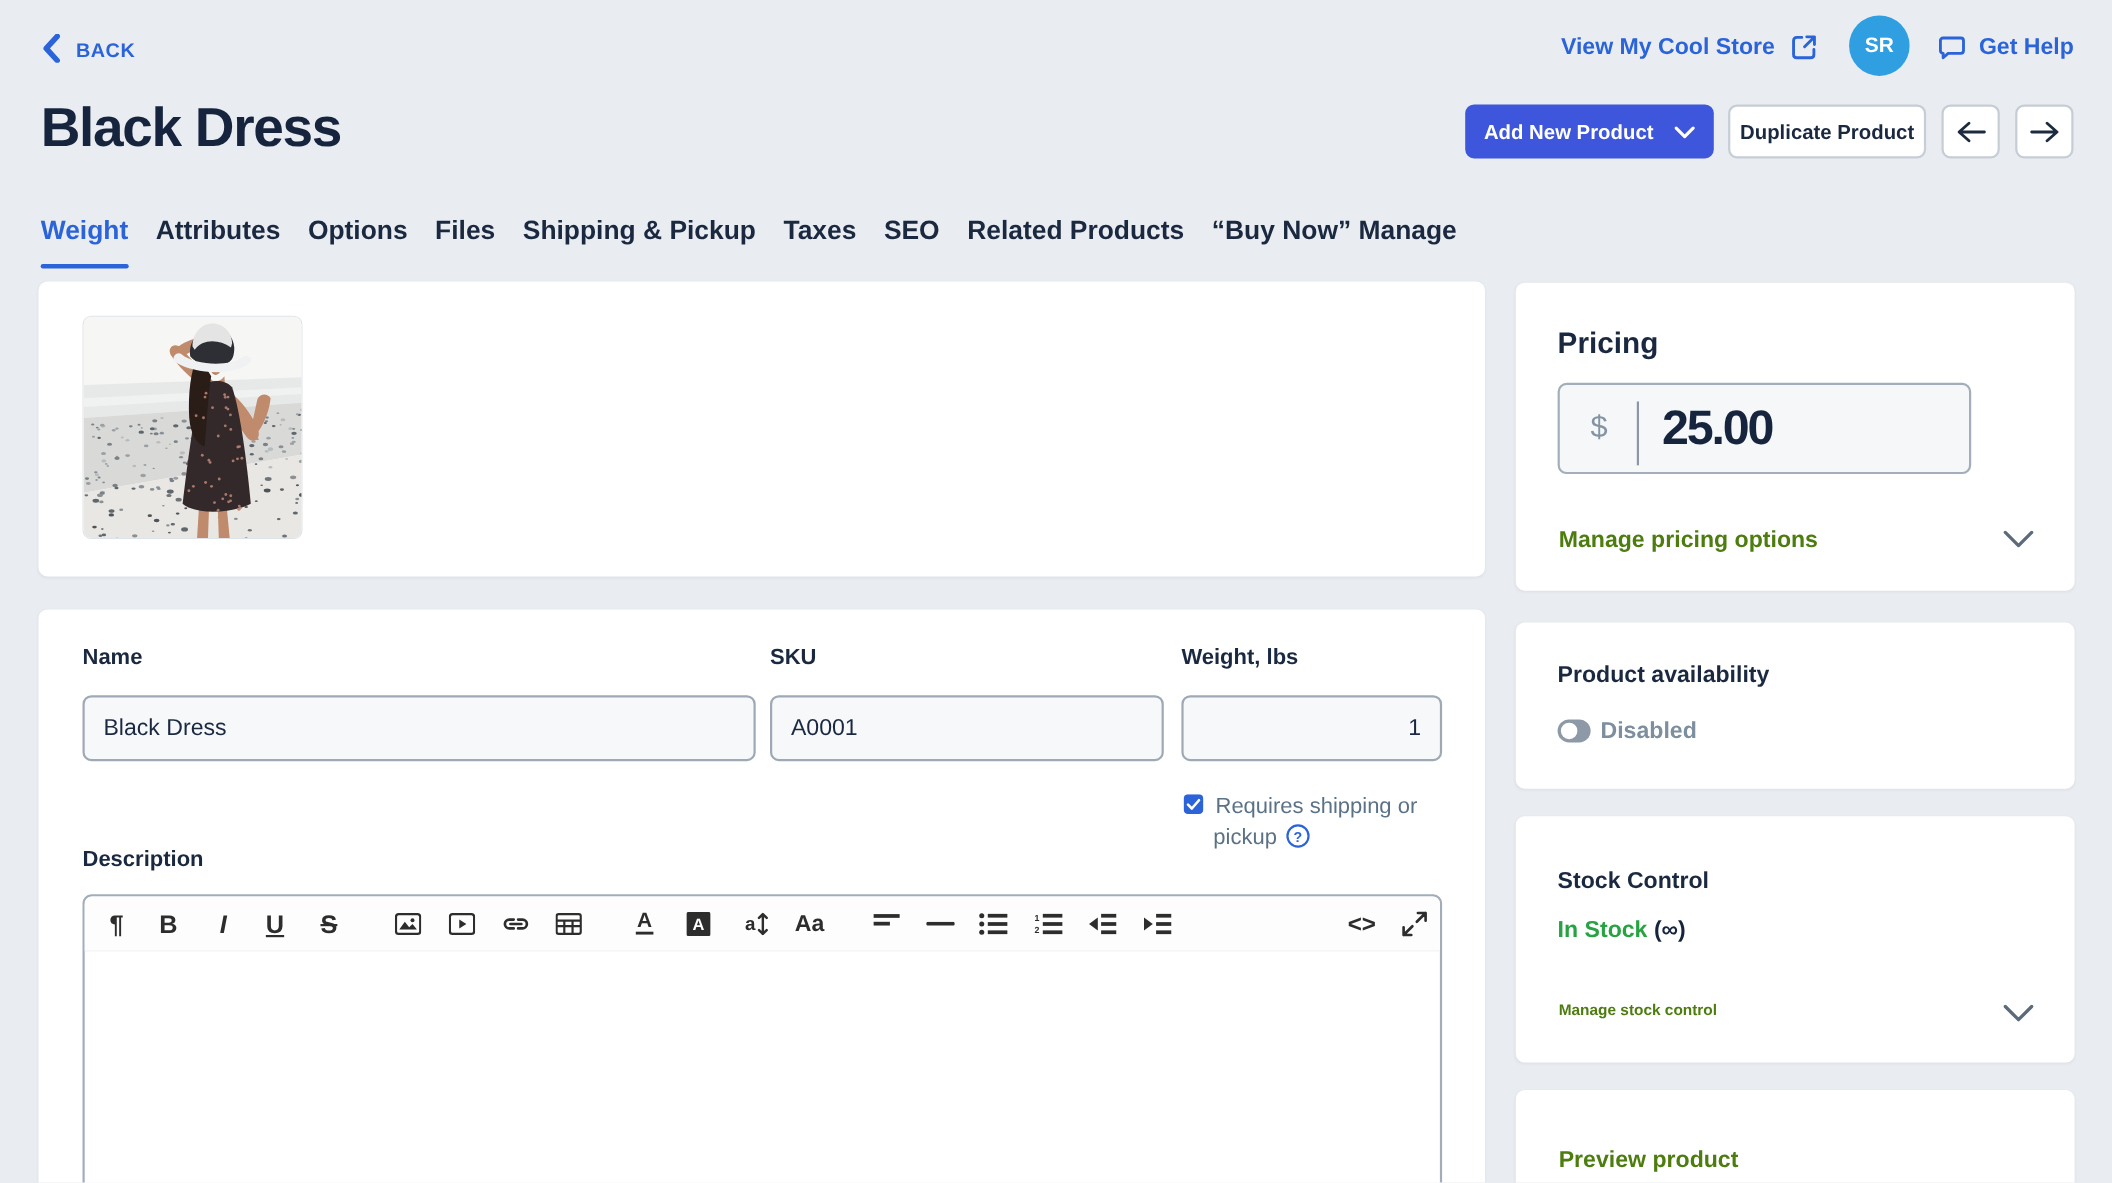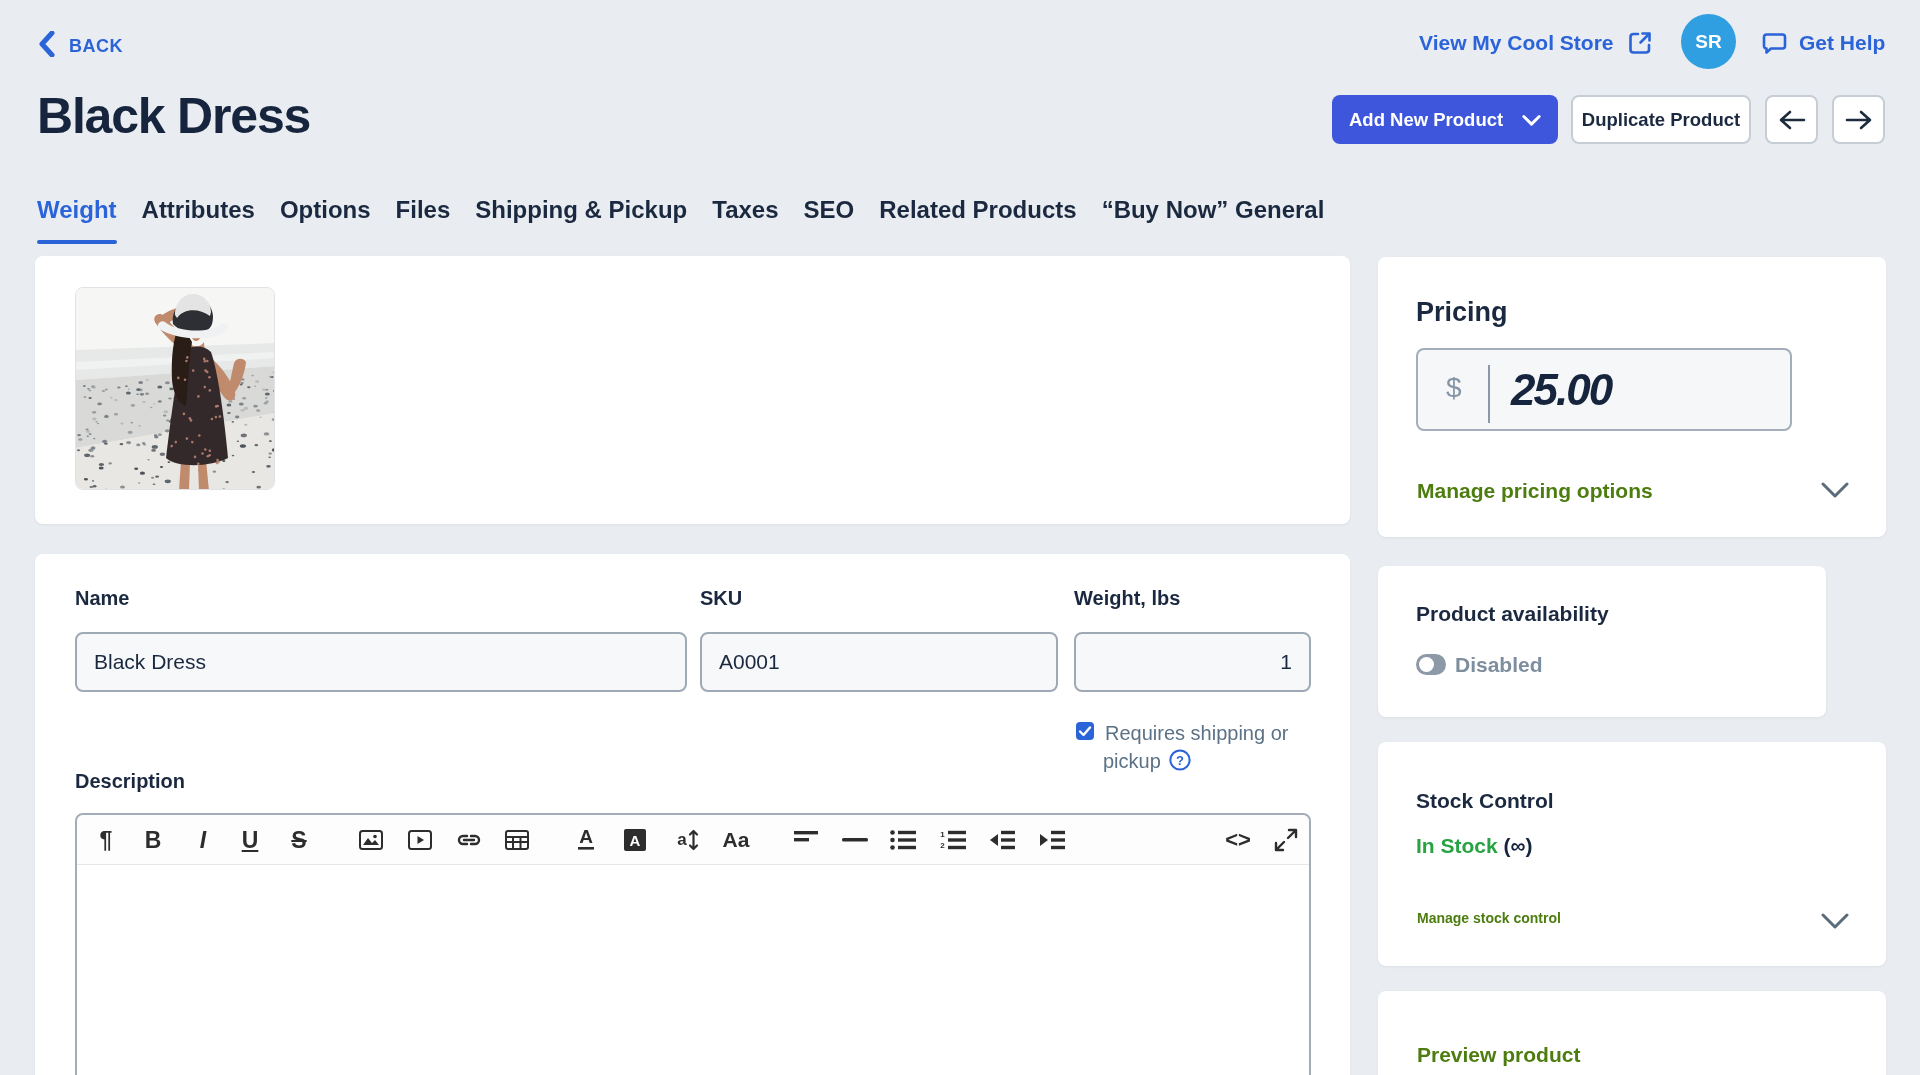--- a/index.html
+++ b/index.html
@@ -31,21 +31,21 @@
   
   #tabs { left:37px; top:196px; font-size:24px; font-weight:bold; color:#1b2940; white-space:nowrap; }
   #tabs span { margin-right:25px; display:inline-block; }
   #tab-general { color:#2b63d9; position:relative; }
   #tab-general:after { content:""; position:absolute; left:0; right:0; bottom:-20px; height:4px; background:#2b63d9; border-radius:2px; }
 
   
   #card-images { left:35px; top:256px; width:1315px; height:268px; }
   #card-form   { left:35px; top:554px; width:1315px; height:590px; }
   #card-pricing { left:1378px; top:257px; width:508px; height:280px; }
-  #card-avail   { left:1378px; top:566px; width:448px; height:151px; }
+  #card-avail   { left:1378px; top:566px; width:508px; height:151px; }
   #card-stock   { left:1378px; top:742px; width:508px; height:224px; }
   #card-preview { left:1378px; top:991px; width:508px; height:153px; }
 
   
   #photo { left:40px; top:31px; width:200px; height:203px; border-radius:8px; overflow:hidden; border:1px solid #dfe3e7; }
   #upload { left:256px; top:32px; width:200px; height:201px; border:2px dashed #2b63d9; border-radius:10px; text-align:center; }
   #upload .plus { margin-top:44px; }
   #upload .txt { display:block; margin-top:56px; color:#2b63d9; font-size:20px; }
 
   
@@ -93,21 +93,21 @@
       <path d="M26 11 H4 M12 3 L3 11 L12 19" fill="none" stroke="#1c2b3e" stroke-width="2.6" stroke-linecap="round" stroke-linejoin="round"></path>
     </svg>
   </div>
 <div class="abs btnrow navbtn" id="btn-next">
     <svg width="28" height="22" viewBox="0 0 28 22">
       <path d="M2 11 H24 M16 3 L25 11 L16 19" fill="none" stroke="#1c2b3e" stroke-width="2.6" stroke-linecap="round" stroke-linejoin="round"></path>
     </svg>
   </div>
 
 <div class="abs" id="tabs">
-  <span id="tab-general">Weight</span><span>Attributes</span><span>Options</span><span>Files</span><span>Shipping &amp; Pickup</span><span>Taxes</span><span>SEO</span><span>Related Products</span><span>“Buy Now” General</span>
+  <span id="tab-general">Weight</span><span>Attributes</span><span>Options</span><span>Files</span><span>Shipping &amp; Pickup</span><span>Taxes</span><span>SEO</span><span>Related Products</span><span>“Buy Now” Manage</span>
 </div>
 
 <div class="card" id="card-images">
   <div class="abs" id="photo"><svg width="200" height="203" viewBox="0 0 200 203">
         <rect width="200" height="203" fill="#f2f2f1"></rect>
         <rect width="200" height="62" fill="#f6f6f5"></rect>
         <path d="M0 62 L200 55 L200 78 L0 92 Z" fill="#e7e9e9"></path>
         <path d="M0 74 L200 64 L200 70 L0 82 Z" fill="#f0f1f1"></path>
         <path d="M0 92 L200 78 L200 125 L0 160 Z" fill="#d9dad8"></path>
         <path d="M0 160 L200 125 L200 203 L0 203 Z" fill="#e9e7e3"></path>
@@ -481,21 +481,21 @@
         </span>
     </div>
   </div>
 </div>
 
 <div class="card" id="card-pricing">
   <div class="rtitle" style="font-size:27px; top:40px;">Pricing</div>
   <div class="abs" style="left:38px; top:91px; width:376px; height:83px; background:#f5f7f8; border:2px solid #a3aeba; border-radius:8px;">
     <span class="abs" style="left:28px; top:22px; font-size:28px; color:#8494a4;">$</span>
     <span class="abs" style="left:70px; top:15px; width:2px; height:58px; background:#8b98a8;"></span>
-    <span class="abs" style="left:93px; top:15px; font-size:44px; font-weight:bold; color:#16243d; letter-spacing:-2px;font-style:italic;">25.00</span>
+    <span class="abs" style="left:93px; top:15px; font-size:44px; font-weight:bold; color:#16243d; letter-spacing:-2px;">25.00</span>
   </div>
   <div class="rlink" style="top:222px; font-size:21px; font-weight:600;">Manage pricing options</div>
   <svg class="chev" style="left:443px; top:225px;" width="28" height="16" viewBox="0 0 28 16">
       <path d="M2 2 L14 14 L26 2" fill="none" stroke="#5c6b7a" stroke-width="3" stroke-linecap="round" stroke-linejoin="round"></path>
     </svg>
 </div>
 
 <div class="card" id="card-avail">
   <div class="rtitle" style="top:36px; font-size:21px;">Product availability</div>
   <div class="abs" style="left:38px; top:88px; width:30px; height:21px; background:#8d99a6; border-radius:11px;"></div>

